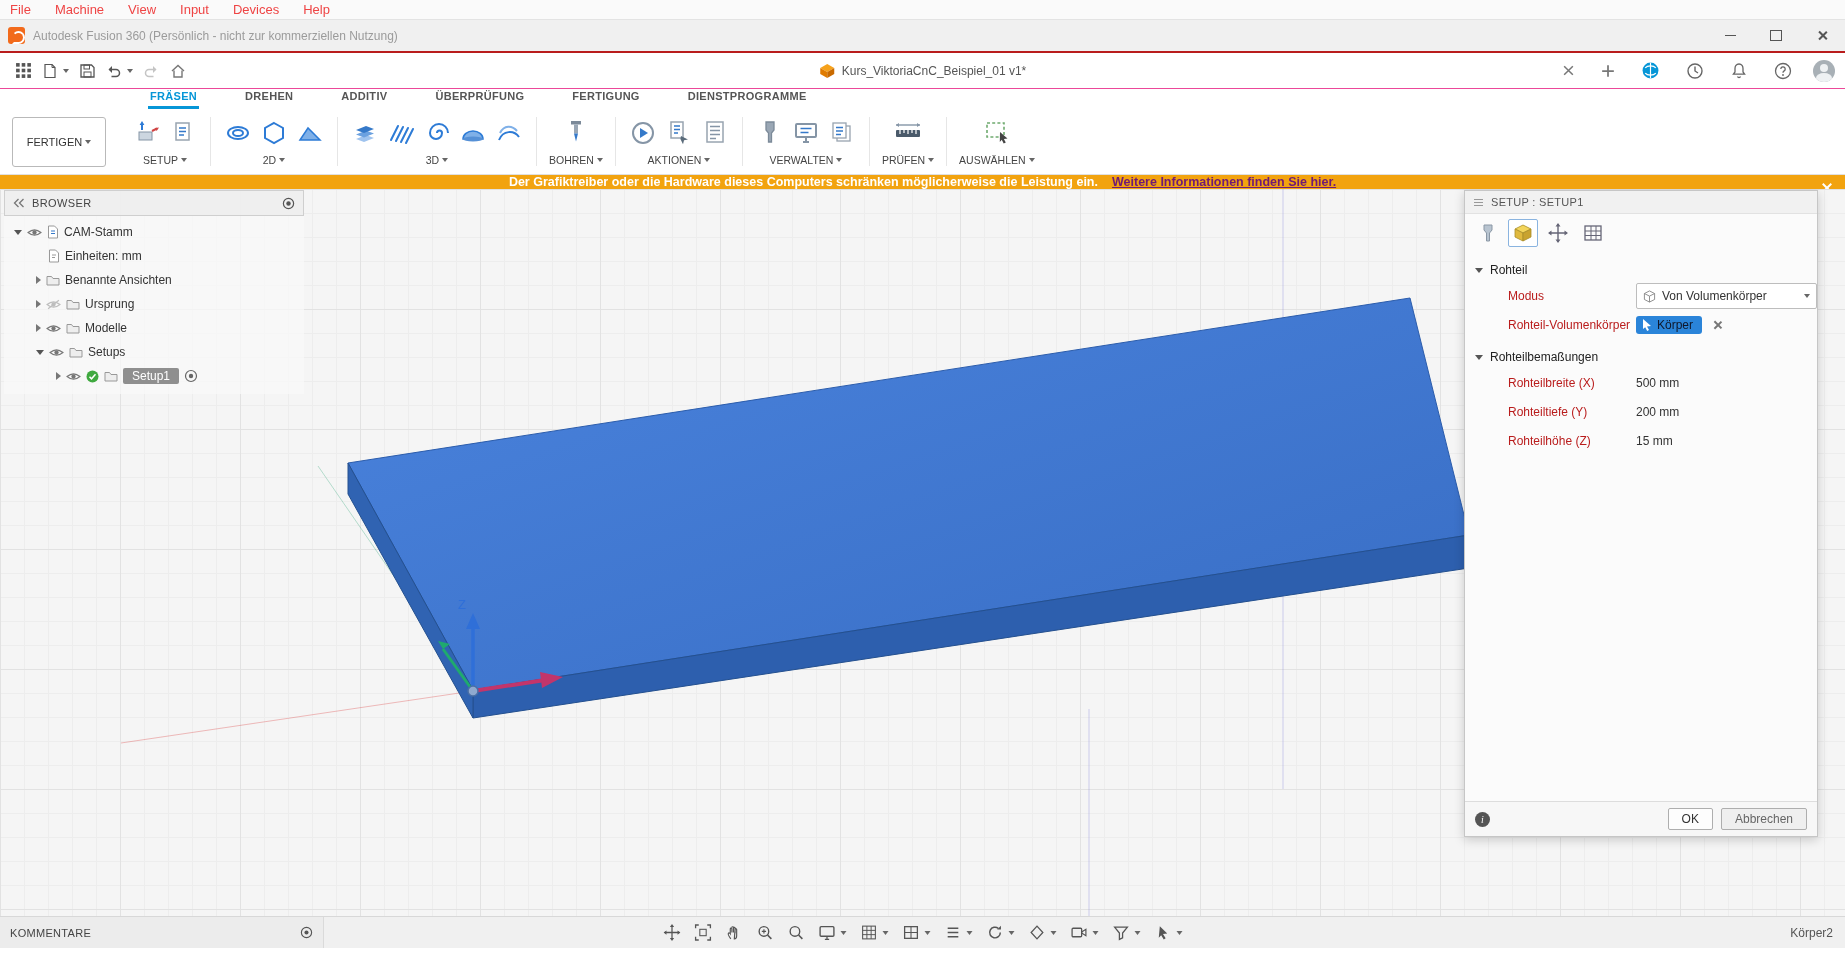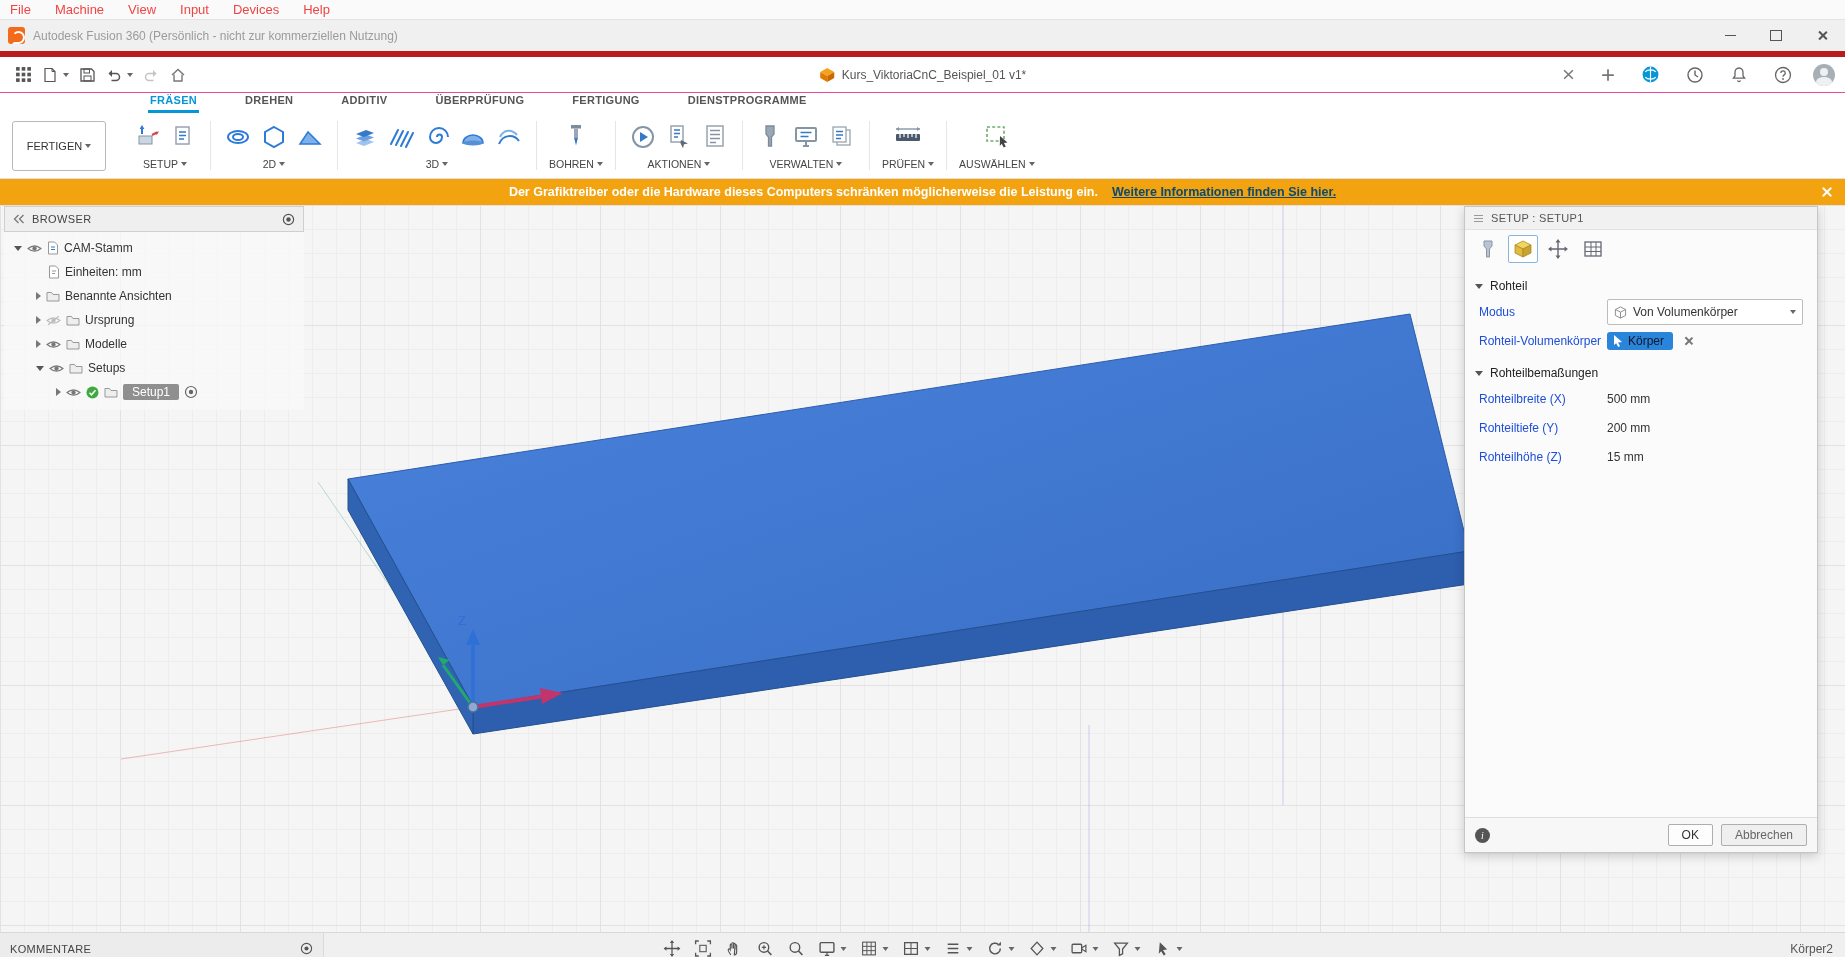--- a/index.html
+++ b/index.html
@@ -5,21 +5,21 @@
   html,body{margin:0;padding:0;background:#ddd;}
   .app{position:relative;width:1845px;height:957px;background:#fff;overflow:hidden;
        font-family:"Liberation Sans",sans-serif;color:#333;}
 
   
   .vm-menubar{height:19px;background:#fafafa;border-bottom:1px solid #e3e3e3;
     display:flex;align-items:center;gap:24px;padding-left:10px;font-size:13px;color:#ef4444;}
   .vm-menubar span{cursor:default;}
 
   
-  .titlebar{height:31px;background:#f0f0f0;border-bottom:6px solid #b91c1c;
+  .titlebar{height:31px;background:#f0f0f0;border-bottom:2px solid #b91c1c;
     display:flex;align-items:center;padding:0 0 0 8px;}
   .app-icon{width:17px;height:17px;border-radius:3px;background:#f26a1b;position:relative;flex:none;}
   .app-icon:after{content:"";position:absolute;left:4px;top:4px;width:9px;height:9px;
     border:2px solid #ffffff;border-radius:50% 50% 50% 0;border-left-color:transparent;}
   .title-text{margin-left:8px;font-size:12px;color:#9b9b9b;}
   .win-controls{margin-left:auto;display:flex;height:100%;}
   .win-btn{width:46px;height:100%;display:flex;align-items:center;justify-content:center;}
   .glyph-min{width:11px;height:1.5px;background:#555;}
   .glyph-max{width:10px;height:9px;border:1.5px solid #555;}
   .glyph-close{position:relative;width:11px;height:11px;}
@@ -52,23 +52,23 @@
   .fertigen-btn{align-self:center;width:92px;height:48px;border:1px solid #b9b9b9;border-radius:3px;
     display:flex;align-items:center;justify-content:center;font-size:11px;color:#333;margin-right:14px;}
   .rgroup{display:flex;flex-direction:column;align-items:center;justify-content:flex-start;
     padding:4px 12px 2px 12px;}
   .rgroup .icons{display:flex;align-items:center;gap:6px;height:40px;}
   .glabel{font-size:10.5px;color:#444;margin-top:1px;display:flex;align-items:center;}
   .rsep{width:1px;background:#e6e6e6;margin:8px 0;}
   .ric{width:30px;height:30px;display:flex;align-items:center;justify-content:center;border-radius:3px;}
 
   
-  .banner{height:26px;background:#f2a30f;display:flex;align-items:center;justify-content:center;
+  .banner{height:14px;background:#f2a30f;display:flex;align-items:center;justify-content:center;
     position:relative;font-size:12.5px;font-weight:bold;color:#fff;}
-  .banner a{color:#0c4a6e;text-decoration:underline;margin-left:14px;cursor:pointer;}
+  .banner a{color:#701a75;text-decoration:underline;margin-left:14px;cursor:pointer;}
   .banner-close{position:absolute;right:10px;top:5px;width:16px;height:16px;}
   .banner-close:before,.banner-close:after{content:"";position:absolute;left:7px;top:2px;width:2px;height:12px;background:#fff;}
   .banner-close:before{transform:rotate(45deg);}
   .banner-close:after{transform:rotate(-45deg);}
 
   
   .main{position:relative;height:727px;background:#f5f5f5;overflow:hidden;
     background-image:
       linear-gradient(#e2e2e2 1px,transparent 1px),
       linear-gradient(90deg,#e2e2e2 1px,transparent 1px),
@@ -95,21 +95,21 @@
   .setup-panel{position:absolute;right:27px;top:1px;width:352px;height:645px;z-index:6;
     background:#fbfbfb;border:1px solid #c6c6c6;box-shadow:0 3px 10px rgba(0,0,0,.18);font-size:12px;}
   .sp-header{height:22px;background:#f1f1f1;border-bottom:1px solid #e2e2e2;display:flex;
     align-items:center;gap:7px;padding:0 8px;color:#555;font-size:11px;letter-spacing:.3px;}
   .sp-tabs{display:flex;gap:5px;padding:5px 8px 4px 8px;}
   .sp-tab{width:28px;height:26px;display:flex;align-items:center;justify-content:center;
     border:1px solid transparent;border-radius:2px;}
   .sp-tab.selected{background:#fff;border-color:#8ab4e0;}
   .p-sec{display:flex;align-items:center;gap:7px;margin:12px 0 6px 10px;color:#222;}
   .p-row{display:flex;align-items:center;min-height:26px;margin:3px 0 3px 14px;}
-  .p-label{width:128px;flex:none;color:#1d4ed8;}
+  .p-label{width:128px;flex:none;color:#b91c1c;margin-left:29px;}
   .dropdown{width:182px;height:24px;border:1px solid #bdbdbd;background:#fff;border-radius:2px;
     display:flex;align-items:center;gap:6px;padding:0 6px;}
   .dropdown .dd-caret{margin-left:auto;}
   .chip{background:#2a84d9;color:#0f172a;display:flex;align-items:center;gap:5px;
     padding:2px 9px 2px 6px;border-radius:3px;font-size:12px;}
   .x-small{position:relative;width:12px;height:12px;margin-left:10px;}
   .x-small:before,.x-small:after{content:"";position:absolute;left:5px;top:1px;width:1.6px;height:10px;background:#777;}
   .x-small:before{transform:rotate(45deg);}
   .x-small:after{transform:rotate(-45deg);}
   .dim-value{color:#333;}

